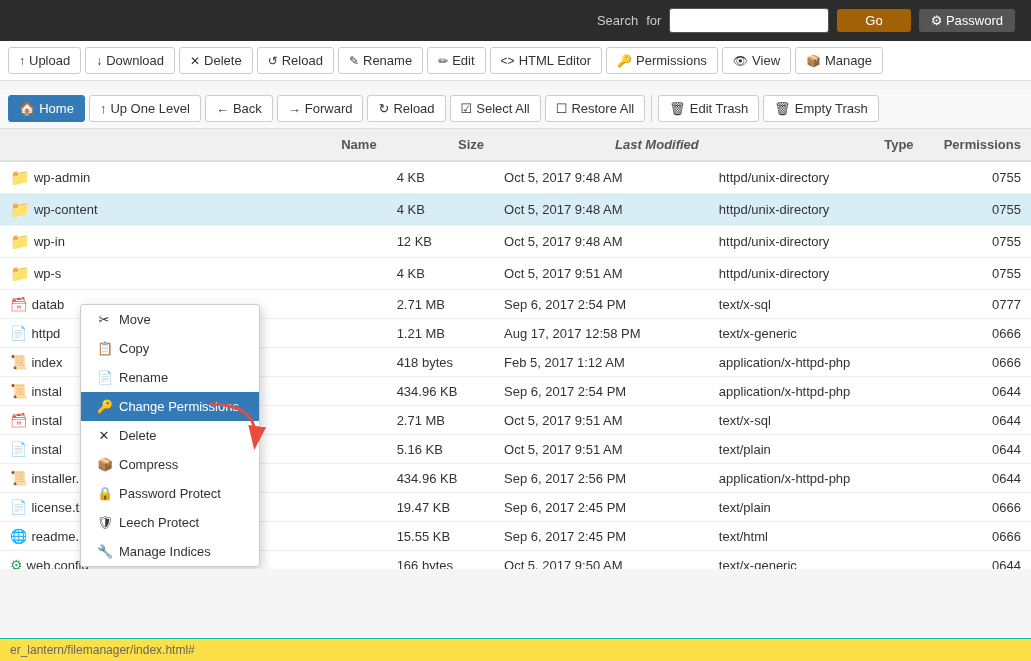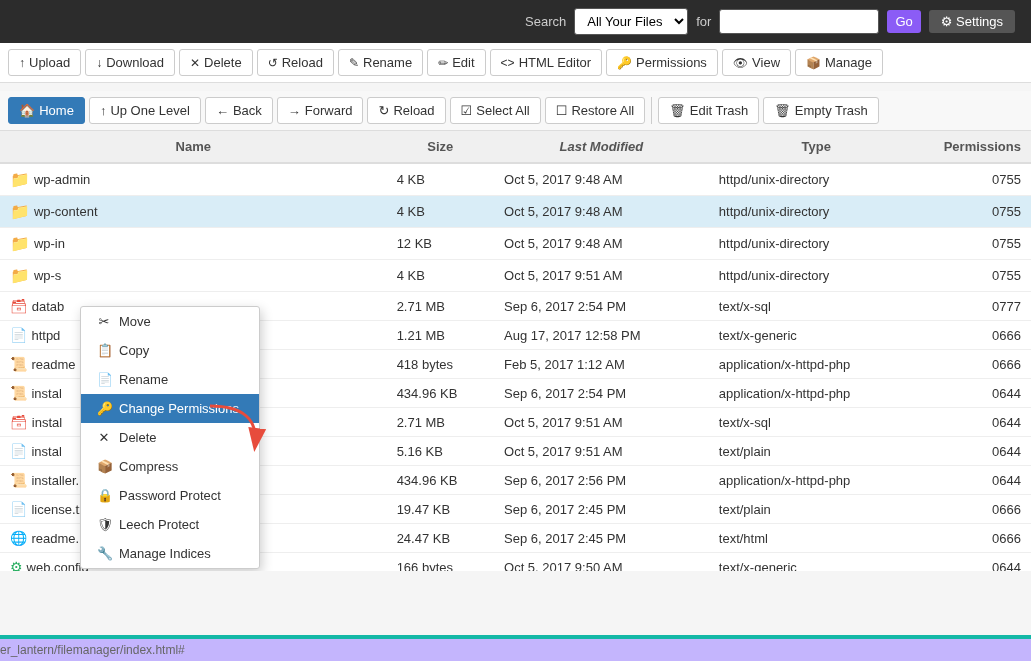--- a/index.html
+++ b/index.html
@@ -23,22 +23,22 @@
       border-radius: 3px;
     }
     .top-bar input[type="text"] {
       padding: 4px 8px;
       border: 1px solid #555;
       border-radius: 3px;
       font-size: 13px;
       width: 140px;
     }
     .top-bar .go-btn {
-      padding: 4px 8px;
-      background: #8b5cf6;
+      padding: 4px 28px;
+      background: #a16207;
       color: #fff;
       border: none;
       border-radius: 3px;
       cursor: pointer;
       font-size: 13px;
     }
     .top-bar .settings-btn {
       padding: 4px 12px;
       background: #555;
       color: #fff;
@@ -104,21 +104,21 @@
       position: relative;
     }
     table {
       width: 100%;
       border-collapse: collapse;
     }
     thead th {
       background: #f0f0f0;
       border-bottom: 2px solid #ddd;
       padding: 8px 10px;
-      text-align: center;
+      text-align: right;
       font-weight: bold;
       color: #555;
       font-size: 13px;
     }
     thead th.right { text-align: right; }
     tbody tr { border-bottom: 1px solid #eee; }
     tbody tr.selected { background: #d9edf7; }
     tbody td {
       padding: 6px 10px;
       font-size: 13px;
@@ -163,43 +163,40 @@
       pointer-events: none;
     }
 
     .scrollbar-area {
       max-height: 440px;
       overflow-y: auto;
     }
 
     
     .status-bar {
-      background: #c4b5fd;
-      border-top: 4px solid #14b8a6;
-      padding: 4px 0;
+      background: #fde047;
+      border-top: 1px solid #14b8a6;
+      padding: 4px 10px;
       font-size: 12px;
       color: #666;
       position: fixed;
       bottom: 0;
       left: 0;
       right: 0;
     }
   </style>
 </head>
 <body>
 
 <div class="top-bar">
   <label>Search</label>
-  <select>
-    <option>All Your Files</option>
-  </select>
   <label>for</label>
   <input type="text" style="width: 160px;">
   <button class="go-btn">Go</button>
-  <button class="settings-btn">⚙ Settings</button>
+  <button class="settings-btn">⚙ Password</button>
 </div>
 
 <div class="toolbar">
   <button class="toolbar-btn">
     <span class="icon">↑</span>
     <span>Upload</span>
   </button>
   <button class="toolbar-btn">
     <span class="icon">↓</span>
     <span>Download</span>
@@ -347,21 +344,21 @@
       <span>httpd</span>
     </td>
     <td>1.21 MB</td>
     <td>Aug 17, 2017 12:58 PM</td>
     <td>text/x-generic</td>
     <td style="text-align:right;">0666</td>
   </tr>
           <tr>
     <td class="name-col" style="display:flex;align-items:center;gap:4px;">
       <span><span style="color:#8e44ad; font-size:14px;">📜</span></span>
-      <span>readme</span>
+      <span>index</span>
     </td>
     <td>418 bytes</td>
     <td>Feb 5, 2017 1:12 AM</td>
     <td>application/x-httpd-php</td>
     <td style="text-align:right;">0666</td>
   </tr>
           <tr>
     <td class="name-col" style="display:flex;align-items:center;gap:4px;">
       <span><span style="color:#8e44ad; font-size:14px;">📜</span></span>
       <span>instal</span>
@@ -409,21 +406,21 @@
     <td>19.47 KB</td>
     <td>Sep 6, 2017 2:45 PM</td>
     <td>text/plain</td>
     <td style="text-align:right;">0666</td>
   </tr>
           <tr>
     <td class="name-col" style="display:flex;align-items:center;gap:4px;">
       <span><span style="color:#e67e22; font-size:14px;">🌐</span></span>
       <span>readme.html</span>
     </td>
-    <td>24.47 KB</td>
+    <td>15.55 KB</td>
     <td>Sep 6, 2017 2:45 PM</td>
     <td>text/html</td>
     <td style="text-align:right;">0666</td>
   </tr>
           <tr>
     <td class="name-col" style="display:flex;align-items:center;gap:4px;">
       <span><span style="color:#27ae60; font-size:14px;">⚙</span></span>
       <span>web.config</span>
     </td>
     <td>166 bytes</td>

